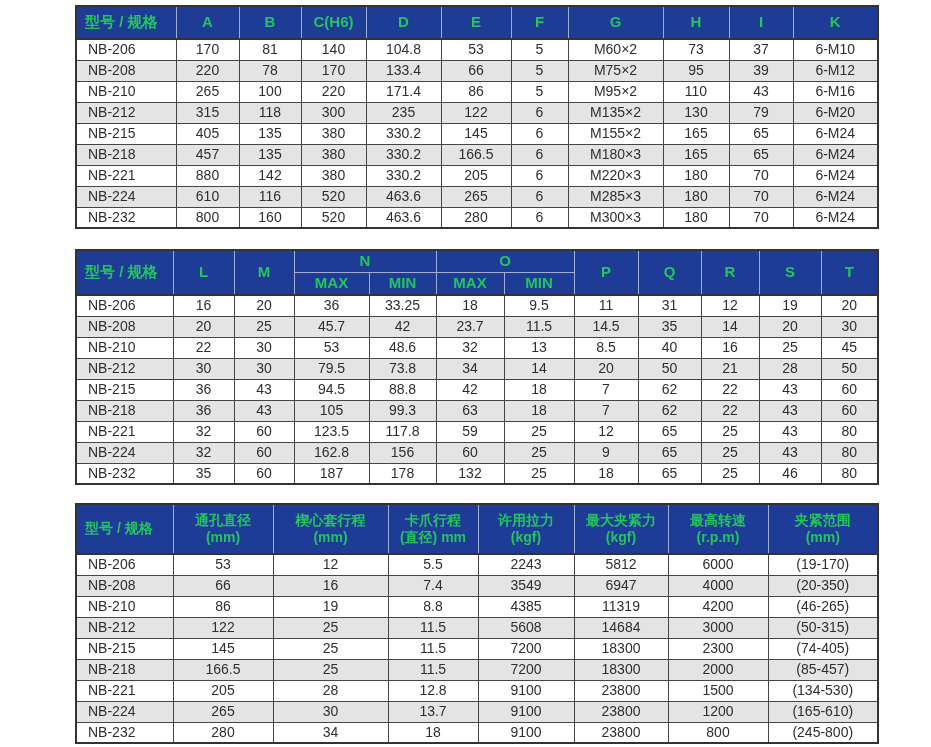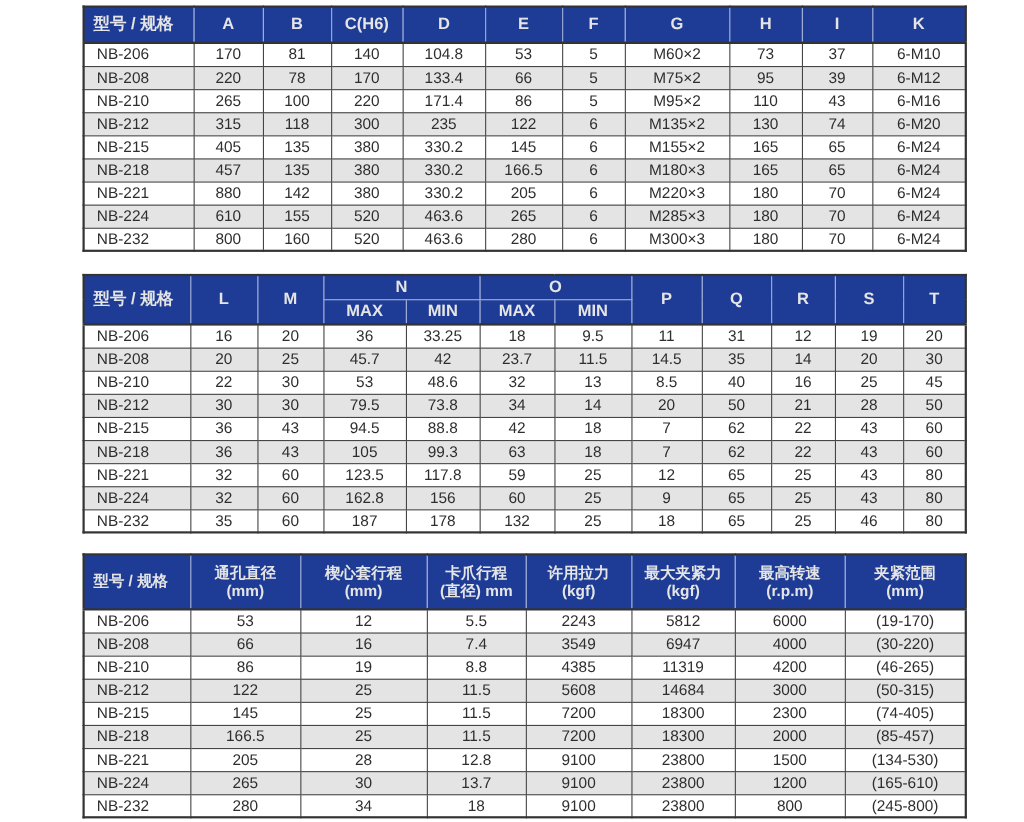--- a/index.html
+++ b/index.html
@@ -20,21 +20,21 @@
     width: 802px;
     border-collapse: collapse;
     table-layout: fixed;
     border: 2px solid #333333;
   }
   table.spec + table.spec { margin-top: 20px; }
   #table3 { margin-top: 18px; }
   thead { border-bottom: 2px solid #333333; }
   thead th {
     background: #1e3c96;
-    color: #e5e5e5;
+    color: #22c55e;
     font-weight: bold;
     font-size: 15px;
     text-align: center;
     border: 1px solid #9fadd6;
     padding: 0;
     white-space: pre-line;
     line-height: 1.25;
   }
   #table1 thead tr { height: 33px; }
   #table2 thead tr.group-row { height: 22px; }
@@ -137,21 +137,21 @@
         <tr>
           <td class="model">NB-212</td>
           <td class="num">315</td>
           <td class="num">118</td>
           <td class="num">300</td>
           <td class="num">235</td>
           <td class="num">122</td>
           <td class="num">6</td>
           <td class="num">M135×2</td>
           <td class="num">130</td>
-          <td class="num">74</td>
+          <td class="num">79</td>
           <td class="num">6-M20</td>
         </tr>
         <tr>
           <td class="model">NB-215</td>
           <td class="num">405</td>
           <td class="num">135</td>
           <td class="num">380</td>
           <td class="num">330.2</td>
           <td class="num">145</td>
           <td class="num">6</td>
@@ -182,21 +182,21 @@
           <td class="num">205</td>
           <td class="num">6</td>
           <td class="num">M220×3</td>
           <td class="num">180</td>
           <td class="num">70</td>
           <td class="num">6-M24</td>
         </tr>
         <tr>
           <td class="model">NB-224</td>
           <td class="num">610</td>
-          <td class="num">155</td>
+          <td class="num">116</td>
           <td class="num">520</td>
           <td class="num">463.6</td>
           <td class="num">265</td>
           <td class="num">6</td>
           <td class="num">M285×3</td>
           <td class="num">180</td>
           <td class="num">70</td>
           <td class="num">6-M24</td>
         </tr>
         <tr>
@@ -422,21 +422,21 @@
           <td class="num">(19-170)</td>
         </tr>
         <tr>
           <td class="model">NB-208</td>
           <td class="num">66</td>
           <td class="num">16</td>
           <td class="num">7.4</td>
           <td class="num">3549</td>
           <td class="num">6947</td>
           <td class="num">4000</td>
-          <td class="num">(30-220)</td>
+          <td class="num">(20-350)</td>
         </tr>
         <tr>
           <td class="model">NB-210</td>
           <td class="num">86</td>
           <td class="num">19</td>
           <td class="num">8.8</td>
           <td class="num">4385</td>
           <td class="num">11319</td>
           <td class="num">4200</td>
           <td class="num">(46-265)</td>

